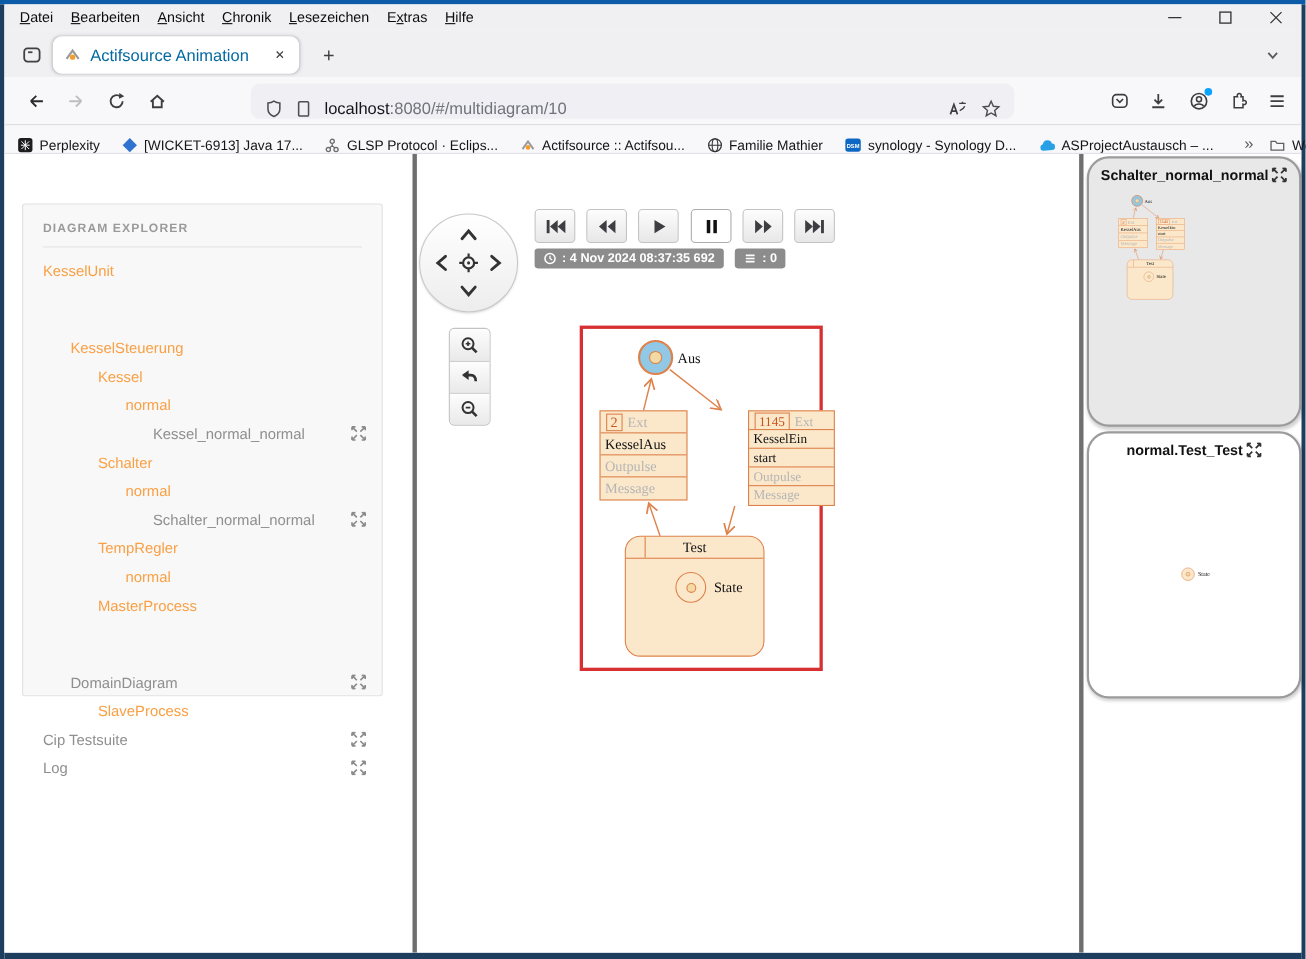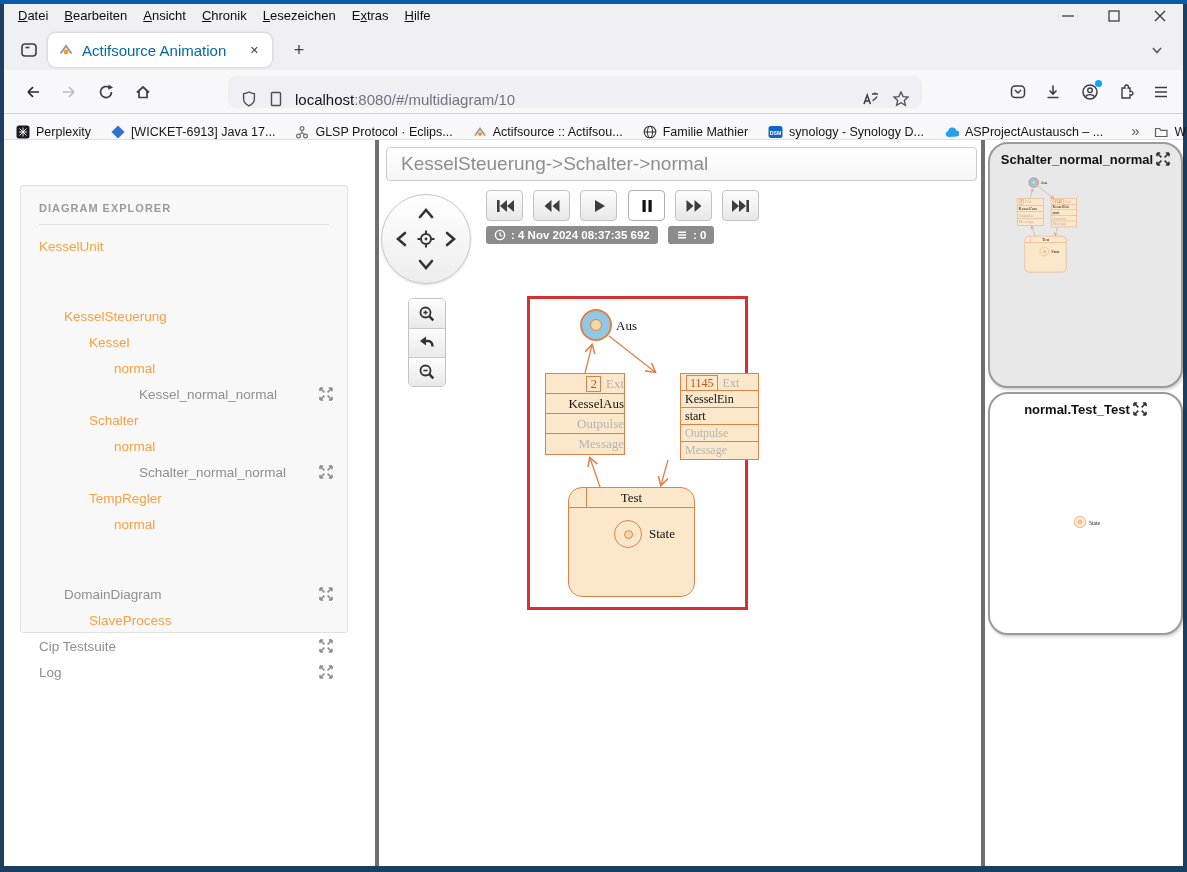--- a/index.html
+++ b/index.html
@@ -344,20 +344,23 @@
           <svg width="14" height="14" viewBox="0 0 14 14">
             <path d="M1,1 h3.2 M1,1 v3.2 M1,1 L5.4,5.4 M13,1 h-3.2 M13,1 v3.2 M13,1 L8.6,5.4 M1,13 h3.2 M1,13 v-3.2 M1,13 L5.4,8.6 M13,13 h-3.2 M13,13 v-3.2 M13,13 L8.6,8.6" stroke="#8b8b8b" stroke-width="1.5" fill="none"></path>
           </svg>
         </div>
       <div class="tree-row orange ind2">
           <span class="lbl">TempRegler</span>
         </div>
       <div class="tree-row orange ind3">
           <span class="lbl">normal</span>
         </div>
+      <div class="tree-row orange ind2">
+          <span class="lbl">MasterProcess</span>
+        </div>
       <div class="tree-row grey ind1">
           <span class="lbl">DomainDiagram</span>
           <svg width="14" height="14" viewBox="0 0 14 14">
             <path d="M1,1 h3.2 M1,1 v3.2 M1,1 L5.4,5.4 M13,1 h-3.2 M13,1 v3.2 M13,1 L8.6,5.4 M1,13 h3.2 M1,13 v-3.2 M1,13 L5.4,8.6 M13,13 h-3.2 M13,13 v-3.2 M13,13 L8.6,8.6" stroke="#8b8b8b" stroke-width="1.5" fill="none"></path>
           </svg>
         </div>
       <div class="tree-row orange ind2">
           <span class="lbl">SlaveProcess</span>
         </div>
       <div class="tree-row grey ind0">
@@ -371,21 +374,20 @@
           <svg width="14" height="14" viewBox="0 0 14 14">
             <path d="M1,1 h3.2 M1,1 v3.2 M1,1 L5.4,5.4 M13,1 h-3.2 M13,1 v3.2 M13,1 L8.6,5.4 M1,13 h3.2 M1,13 v-3.2 M1,13 L5.4,8.6 M13,13 h-3.2 M13,13 v-3.2 M13,13 L8.6,8.6" stroke="#8b8b8b" stroke-width="1.5" fill="none"></path>
           </svg>
         </div>
     </div>
   </div>
 
   <div class="vbar l"></div>
   <div class="vbar r"></div>
 
-  <div class="main-title">KesselSteuerung-&gt;Schalter-&gt;normal</div>
 
   <div class="pan">
     <svg width="88" height="88">
       <polyline points="38,22 44,15 50,22" fill="none" stroke="#333" stroke-width="2.6" stroke-linecap="round"></polyline>
       <polyline points="38,66 44,73 50,66" fill="none" stroke="#333" stroke-width="2.6" stroke-linecap="round"></polyline>
       <polyline points="23,38 16,44 23,50" fill="none" stroke="#333" stroke-width="2.6" stroke-linecap="round"></polyline>
       <polyline points="65,38 72,44 65,50" fill="none" stroke="#333" stroke-width="2.6" stroke-linecap="round"></polyline>
       <g>
           <circle cx="44" cy="44" r="5" fill="none" stroke="#333" stroke-width="2"></circle>
           <path d="M44,35.5 V38.5 M44,49.5 V52.5 M35.5,44 H38.5 M49.5,44 H52.5" stroke="#333" stroke-width="2"></path>
@@ -479,21 +481,21 @@
           </defs>
         <line x1="55" y1="74" x2="62" y2="46" stroke="#de824b" stroke-width="1.3" marker-end="url(#arrA)"></line>
         <line x1="79" y1="37" x2="125" y2="73" stroke="#de824b" stroke-width="1.3" marker-end="url(#arrA)"></line>
         <line x1="70" y1="188" x2="60" y2="159" stroke="#de824b" stroke-width="1.3" marker-end="url(#arrA)"></line>
         <line x1="138" y1="161" x2="131" y2="186" stroke="#de824b" stroke-width="1.3" marker-end="url(#arrA)"></line>
       </svg>
       <div class="state-outer" style="left:50px; top:10px; width:32px; height:32px;"></div>
       <div class="state-inner" style="left:60px; top:20px; width:12px; height:12px;"></div>
       <span class="dg-lbl" style="left:86px; top:19px;">Aus</span>
 
-      <div class="tbox kaus" style="left:15px; top:74px; width:80px;text-align:right;">
+      <div class="tbox kaus" style="left:15px; top:74px; width:80px;">
         <div class="trow"><span class="num">2</span><span class="ext">Ext</span></div>
         <div class="trow dark">KesselAus</div>
         <div class="trow dim">Outpulse</div>
         <div class="trow dim">Message</div>
       </div>
 
       <div class="tbox kein" style="left:118px; top:74px; width:79px;margin-left:32px;">
         <div class="trow"><span class="num">1145</span><span class="ext">Ext</span></div>
         <div class="trow dark">KesselEin</div>
         <div class="trow dark">start</div>

